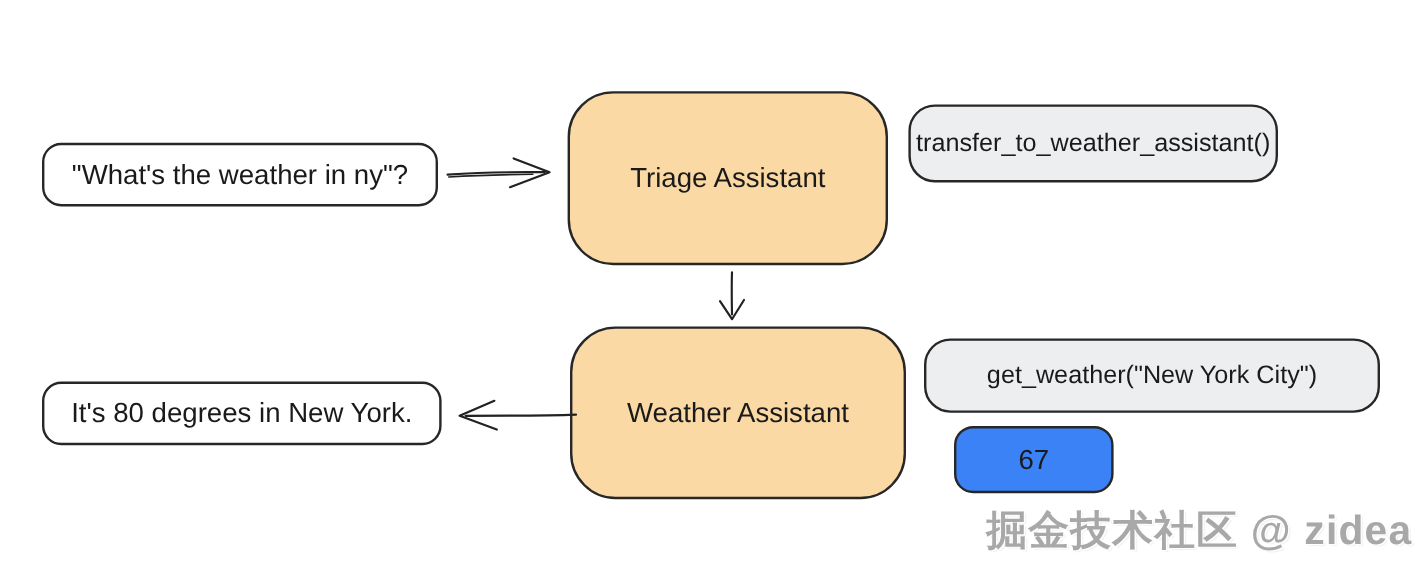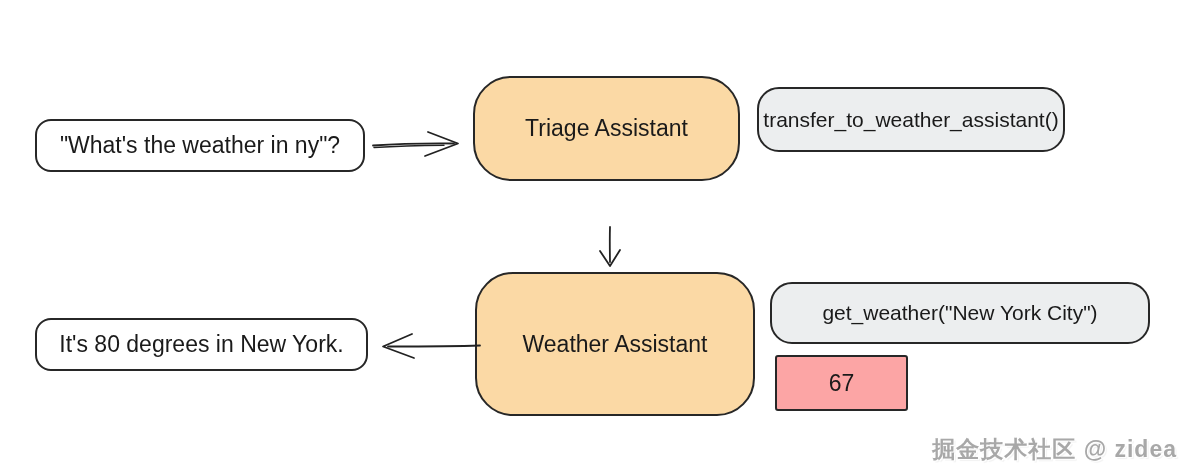--- a/index.html
+++ b/index.html
@@ -34,55 +34,56 @@
   }
   #user-question  { left: 35px;  top: 119px; width: 330px; height: 53px; }
   #final-response { left: 35px;  top: 318px; width: 333px; height: 53px; }
 
   
   .agent {
     background: #fbd9a5;
     border-radius: 38px;
     font-size: 23px;
   }
-  #triage-node  { left: 473px; top: 76px;  width: 267px; height: 105px; }
+  #triage-node  { left: 473px; top: 76px;  width: 267px; height: 145px; }
   #weather-node { left: 475px; top: 272px; width: 280px; height: 144px; }
 
   
   .call-chip {
     background: #eceeef;
     border-radius: 22px;
     font-size: 21px;
   }
   #transfer-call   { left: 757px; top: 87px;  width: 308px; height: 65px; }
   #get-weather-call{ left: 770px; top: 282px; width: 380px; height: 62px; }
 
   
   .result-chip {
-    background: #fca5a5;
-    border-radius: 3px;
+    background: #3b82f6;
+    border-radius: 16px;
     font-size: 23px;
+    margin-left: 20px;
   }
   #tool-result { left: 775px; top: 355px; width: 133px; height: 56px; }
 
   .arrow {
     position: absolute;
   }
   .arrow svg {
     display: block;
   }
   #arrow-right { left: 370px; top: 128px; }
   #arrow-down  { left: 594px; top: 224px; }
   #arrow-left  { left: 378px; top: 329px; }
 
   .watermark {
     position: absolute;
     right: 12px;
     bottom: 8px;
-    font-size: 23px;
+    font-size: 34px;
     letter-spacing: 1px;
     color: #a8a8a8;
     text-shadow: 1px 1px 0 #ffffff, 2px 2px 1px #f2f2f2;
     font-weight: bold;
   }
 </style>
 </head>
 <body>
 
 <div class="canvas">

